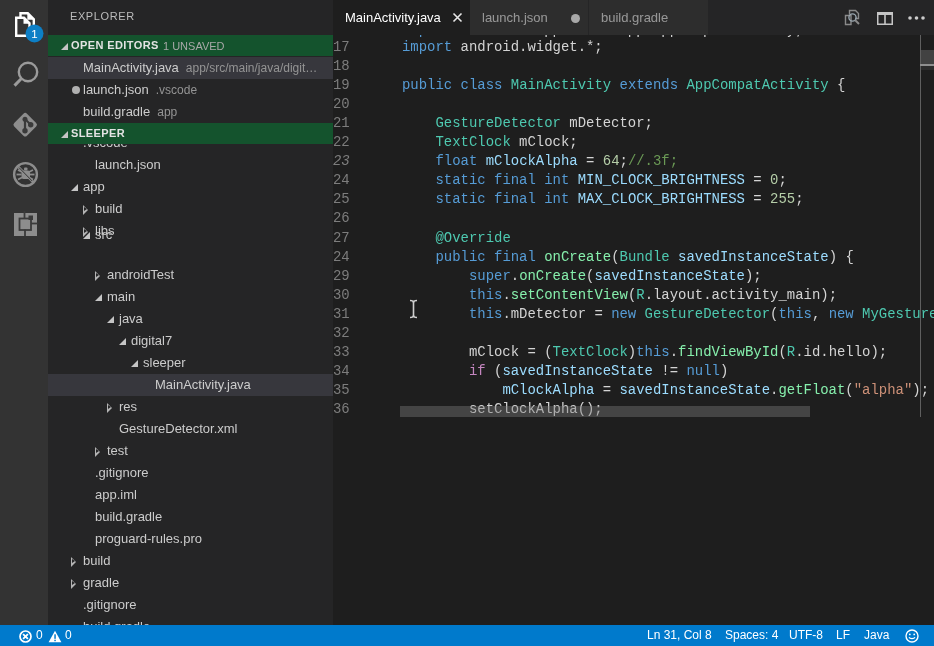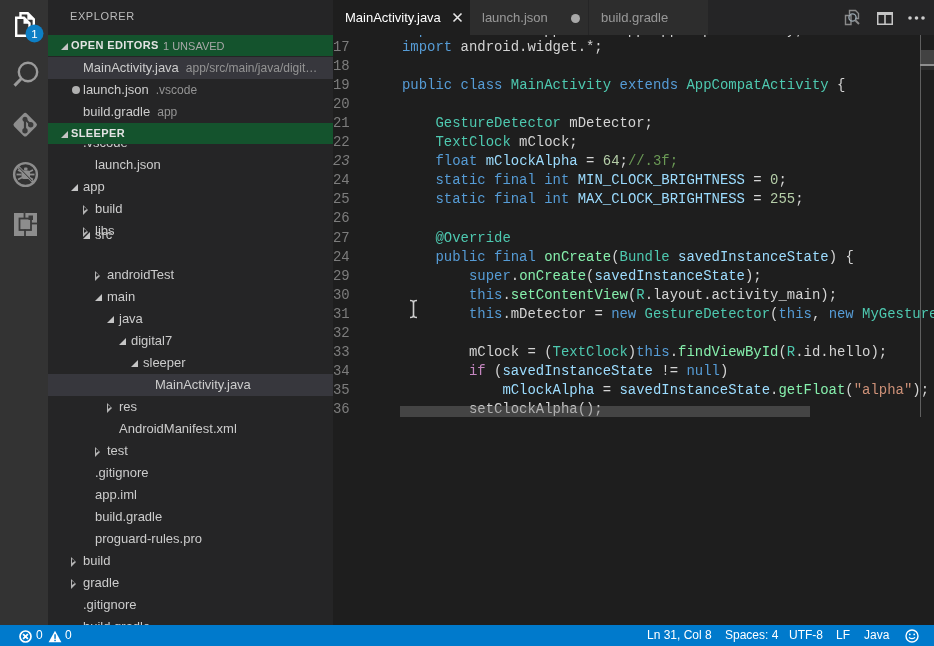--- a/index.html
+++ b/index.html
@@ -201,21 +201,21 @@
           <span class="nm" style="left:95px;">sleeper</span>
         </div>
         <div class="row sel" style="top:374px;">
           <span class="nm" style="left:107px;">MainActivity.java</span>
         </div>
         <div class="row" style="top:396px;">
           <div class="tw-closed" style="left:59px; top:6.5px;"></div>
           <span class="nm" style="left:71px;">res</span>
         </div>
         <div class="row" style="top:418px;">
-          <span class="nm" style="left:71px;">AndroidManifest.xml</span>
+          <span class="nm" style="left:71px;">GestureDetector.xml</span>
         </div>
         <div class="row" style="top:440px;">
           <div class="tw-closed" style="left:47px; top:6.5px;"></div>
           <span class="nm" style="left:59px;">test</span>
         </div>
         <div class="row" style="top:462px;">
           <span class="nm" style="left:47px;">.gitignore</span>
         </div>
         <div class="row" style="top:484px;">
           <span class="nm" style="left:47px;">app.iml</span>

